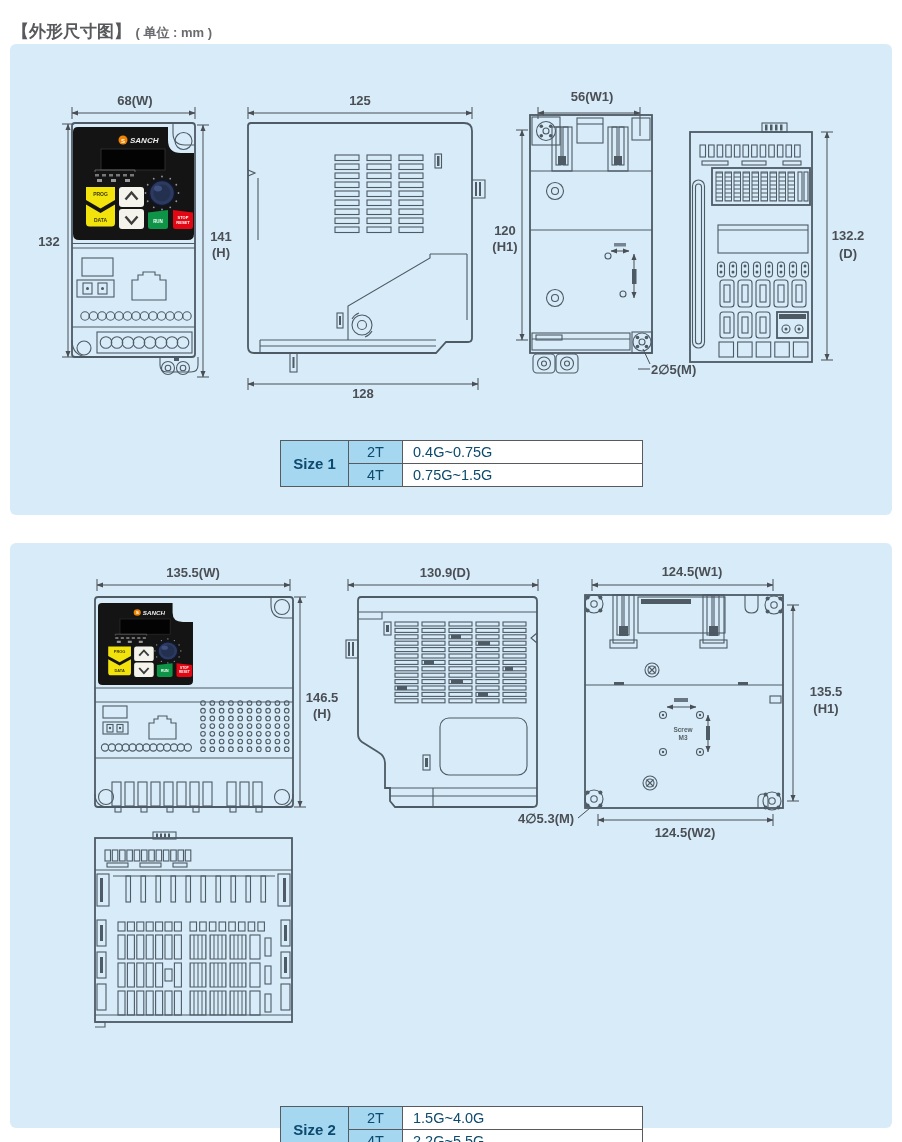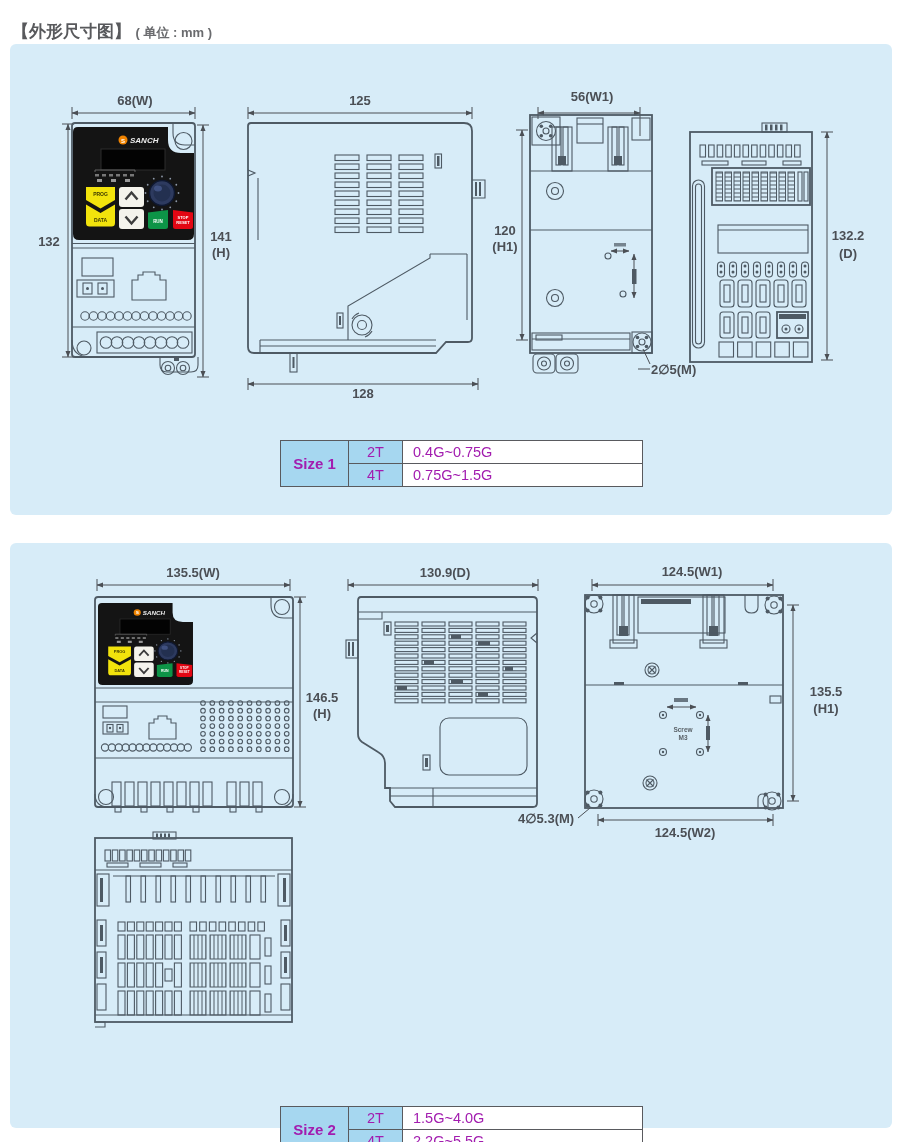--- a/index.html
+++ b/index.html
@@ -13,21 +13,21 @@
   #title .t2{font-size:13px;font-weight:bold;color:#6a6b6e;}
   svg{position:absolute;overflow:visible;}
   .o{fill:none;stroke:#4e5a64;stroke-width:1.8;}
   .l{fill:none;stroke:#4e5a64;stroke-width:1.1;}
   .f{fill:#4e5a64;stroke:none;}
   .d{fill:none;stroke:#4b4f55;stroke-width:1;}
   .dim{font-family:"Liberation Sans",sans-serif;font-size:13px;font-weight:bold;fill:#4b4f55;}
   .tiny{font-family:"Liberation Sans",sans-serif;font-size:6.5px;font-weight:bold;fill:#5a6268;}
   .kb{font-family:"Liberation Sans",sans-serif;font-weight:bold;}
   table.dims{position:absolute;border-collapse:collapse;background:#fff;
-             font-size:14.5px;color:#a21caf;}
+             font-size:14.5px;color:#0c4a6e;}
   table.dims td{border:1.5px solid #595a5e;height:22px;padding:0;text-align:center;}
   table.dims td.size{width:67px;background:#a6d7f0;font-weight:bold;font-size:15px;}
   table.dims td.var{width:53px;background:#a6d7f0;margin-top:28px;}
   table.dims td.val{width:229px;text-align:left;padding-left:10px;background:#fff;}
   #table1{left:280px;top:440px;}
   #table2{left:280px;top:1106px;}
 </style>
 </head>
 <body>
 

